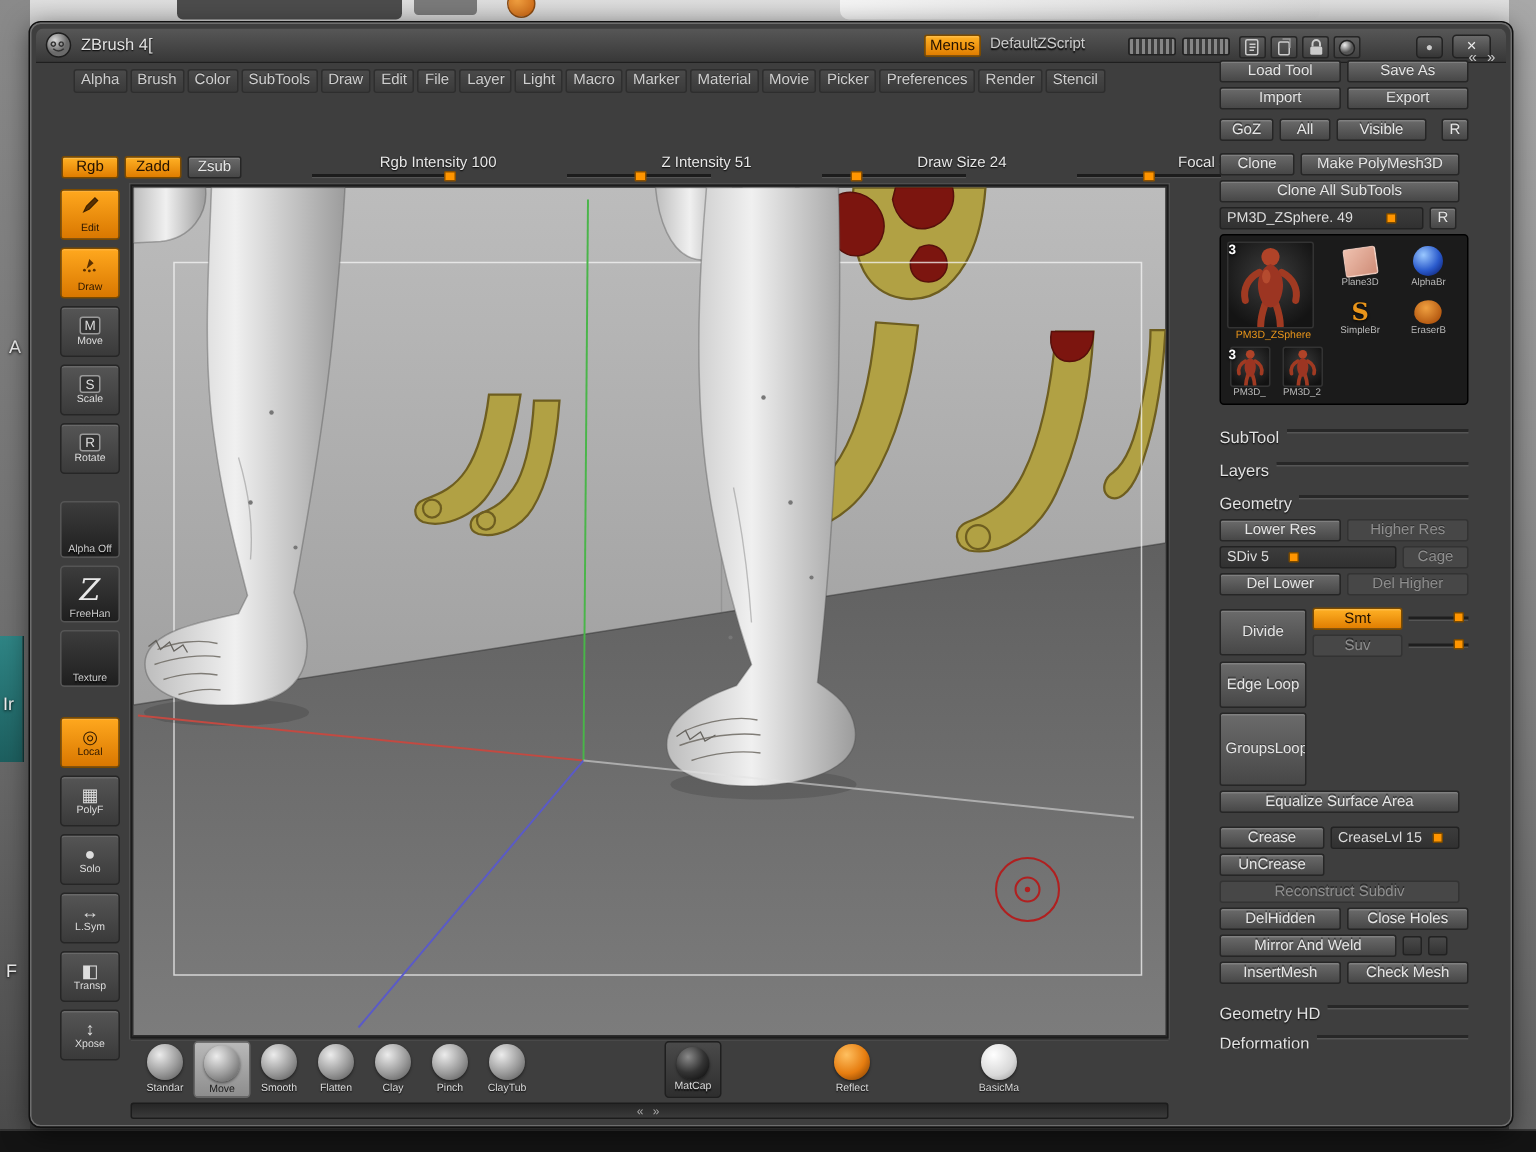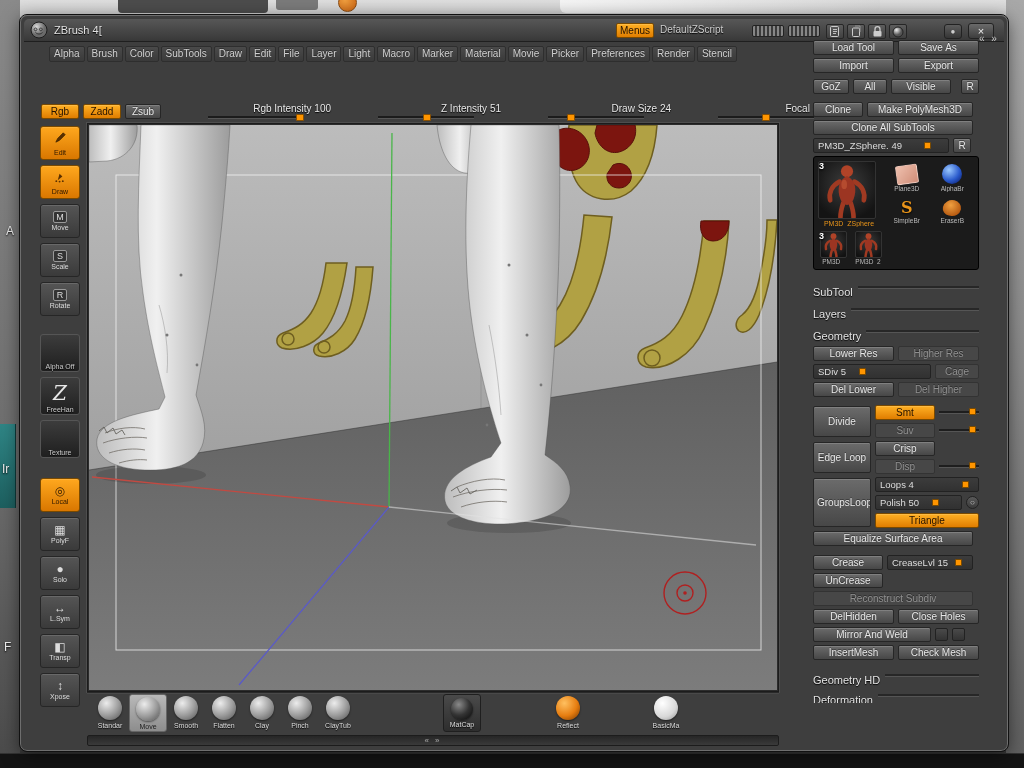--- a/index.html
+++ b/index.html
@@ -582,49 +582,24 @@
           <div class="btn dis w60">Suv</div>
           <div class="mtrack">
               <span class="ph" style="left: calc(86% - 4px);"></span>
             </div>
         </div>
       </div>
     </div>
 
     <div class="row">
       <div class="btn w58 tall">Edge Loop</div>
-      <div class="colr">
-        <div class="row" style="margin:0">
-          <div class="btn w60">Crisp</div>
-        </div>
-        <div class="row" style="margin:0">
-          <div class="btn dis w60">Disp</div>
-          <div class="mtrack">
-              <span class="ph" style="left: calc(86% - 4px);"></span>
-            </div>
-        </div>
-      </div>
     </div>
 
     <div class="row">
       <div class="btn w58 tall3">GroupsLoops</div>
-      <div class="colr">
-        <div class="pslider">
-          <span class="ptext">Loops 4</span>
-          <span class="ph" style="left: calc(88% - 4px);"></span>
-        </div>
-        <div class="row" style="margin:0">
-          <div class="pslider" style="flex:1">
-            <span class="ptext">Polish 50</span>
-            <span class="ph" style="left: calc(70% - 4px);"></span>
-          </div>
-          <div class="circ-toggle">○</div>
-        </div>
-        <div class="btn orange">Triangle</div>
-      </div>
     </div>
 
     <div class="row">
       <div class="btn w160">Equalize Surface Area</div>
     </div>
 
     <div class="row" style="margin-top:9px">
       <div class="btn w70">Crease</div>
       <div class="pslider w86">
         <span class="ptext">CreaseLvl 15</span>

